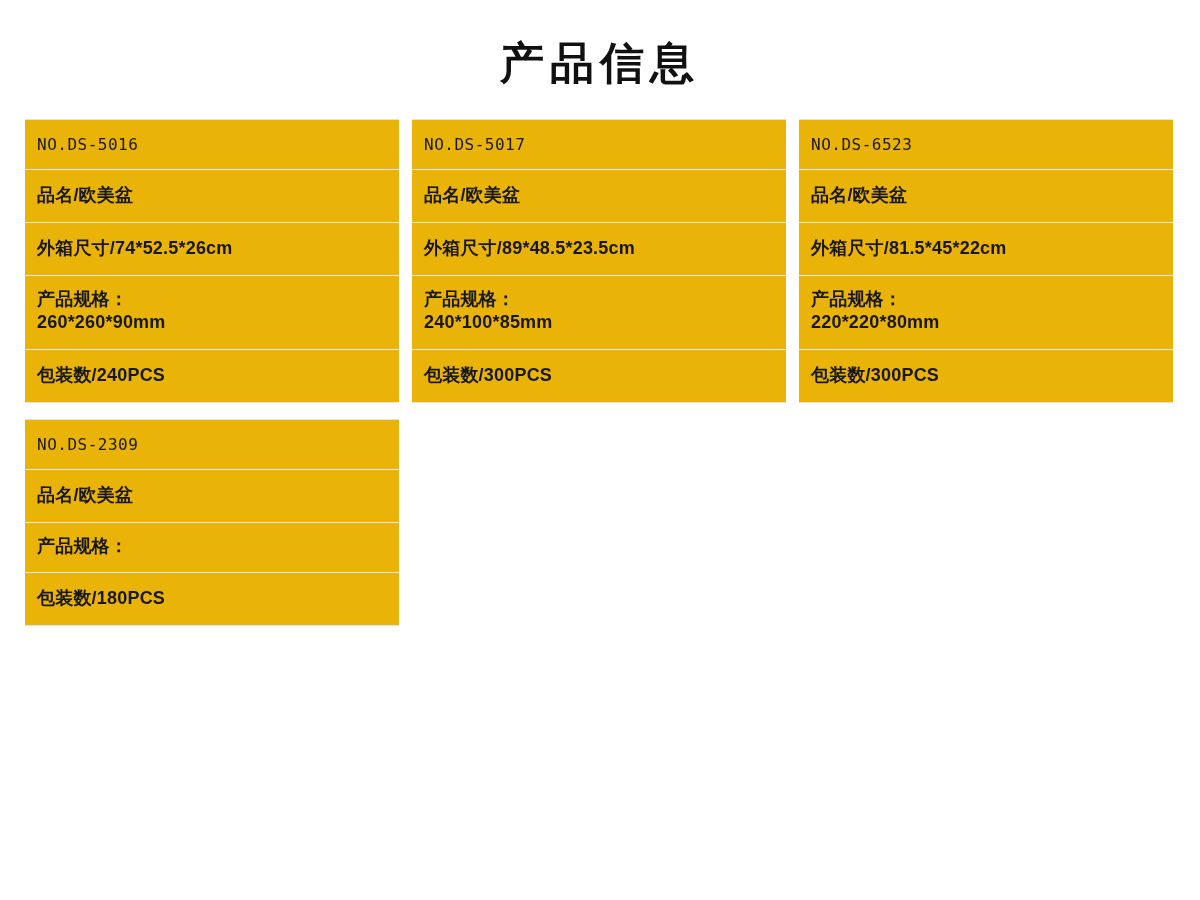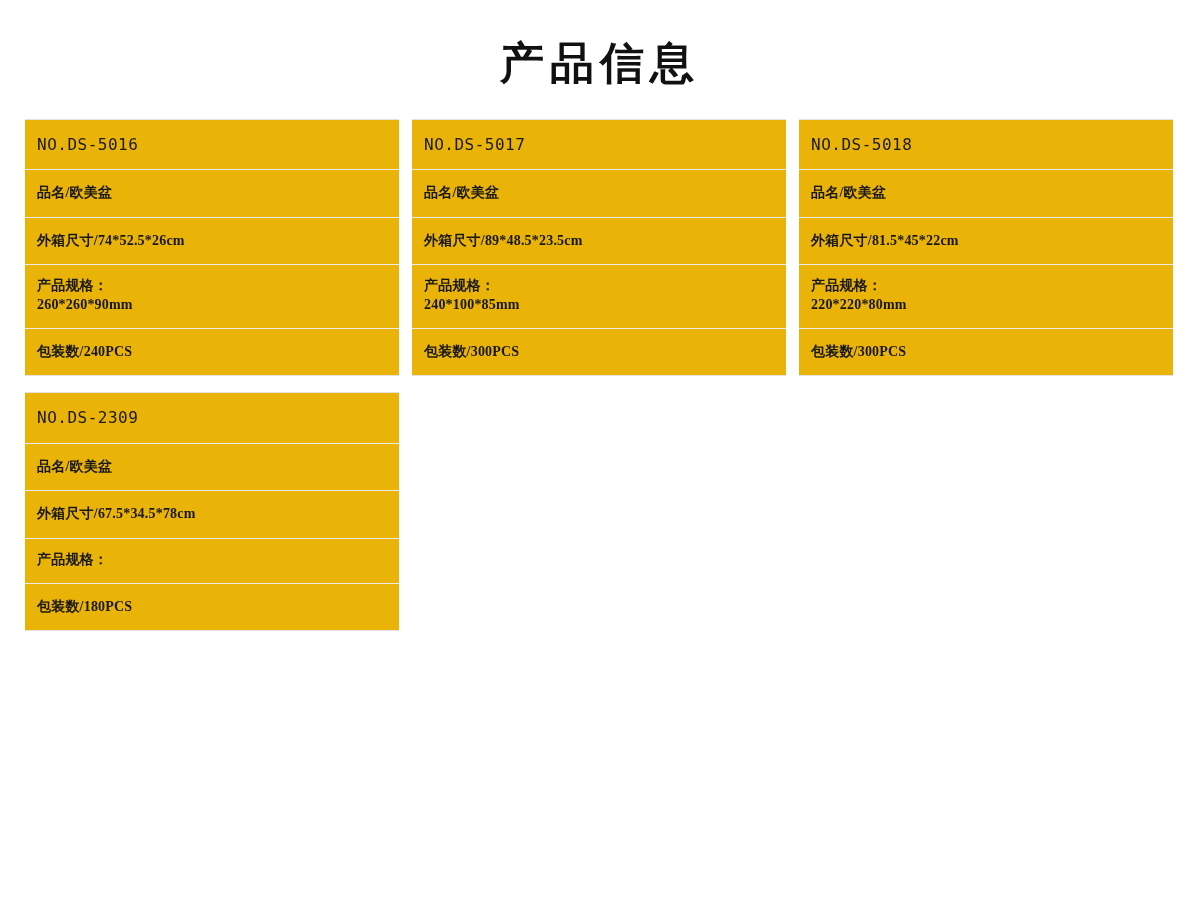--- a/index.html
+++ b/index.html
@@ -48,23 +48,23 @@
     border-top: 1px solid #e2e2e2;
     border-bottom: 1px solid #e2e2e2;
     box-sizing: border-box;
     background: #eab308;
   }
 
   .card-row {
     box-sizing: border-box;
     border-bottom: 1px solid #eaeaea;
     padding: 14px 10px 14px 12px;
-    font-size: 14px;
+    font-size: 18px;
     line-height: 1.32;
-    font-family: Liberation Serif, serif;
+    font-family: Liberation Sans, sans-serif;
     font-weight: 700;
     color: #181818;
     letter-spacing: 0.2px;
     display: flex;
     align-items: center;
     min-height: 33px;
   }
 
   .card-row:last-child {
     border-bottom: none;
@@ -144,38 +144,37 @@
       <div class="card-row row-spec">
         <span class="spec-label">产品规格：</span>
         <span class="spec-value">240*100*85mm</span>
       </div>
       <div class="card-row row-pack">包装数/300PCS</div>
     </div>
 
     <div class="spacer"></div>
 
     <div class="card">
-      <div class="card-row row-no">NO.DS-5018</div>
+      <div class="card-row row-no">NO.DS-6523</div>
       <div class="card-row row-name">品名/欧美盆</div>
       <div class="card-row row-carton">外箱尺寸/81.5*45*22cm</div>
       <div class="card-row row-spec">
         <span class="spec-label">产品规格：</span>
         <span class="spec-value">220*220*80mm</span>
       </div>
       <div class="card-row row-pack">包装数/300PCS</div>
     </div>
 
   </div>
 
   <div class="second-grid">
 
     <div class="card">
       <div class="card-row row-no">NO.DS-2309</div>
       <div class="card-row row-name">品名/欧美盆</div>
-      <div class="card-row row-carton">外箱尺寸/67.5*34.5*78cm</div>
       <div class="card-row row-spec">
         <span class="spec-label">产品规格：</span>
       </div>
       <div class="card-row row-pack">包装数/180PCS</div>
     </div>
 
     <div class="spacer"></div>
     <div class="empty-cell"></div>
     <div class="spacer"></div>
     <div class="empty-cell"></div>

